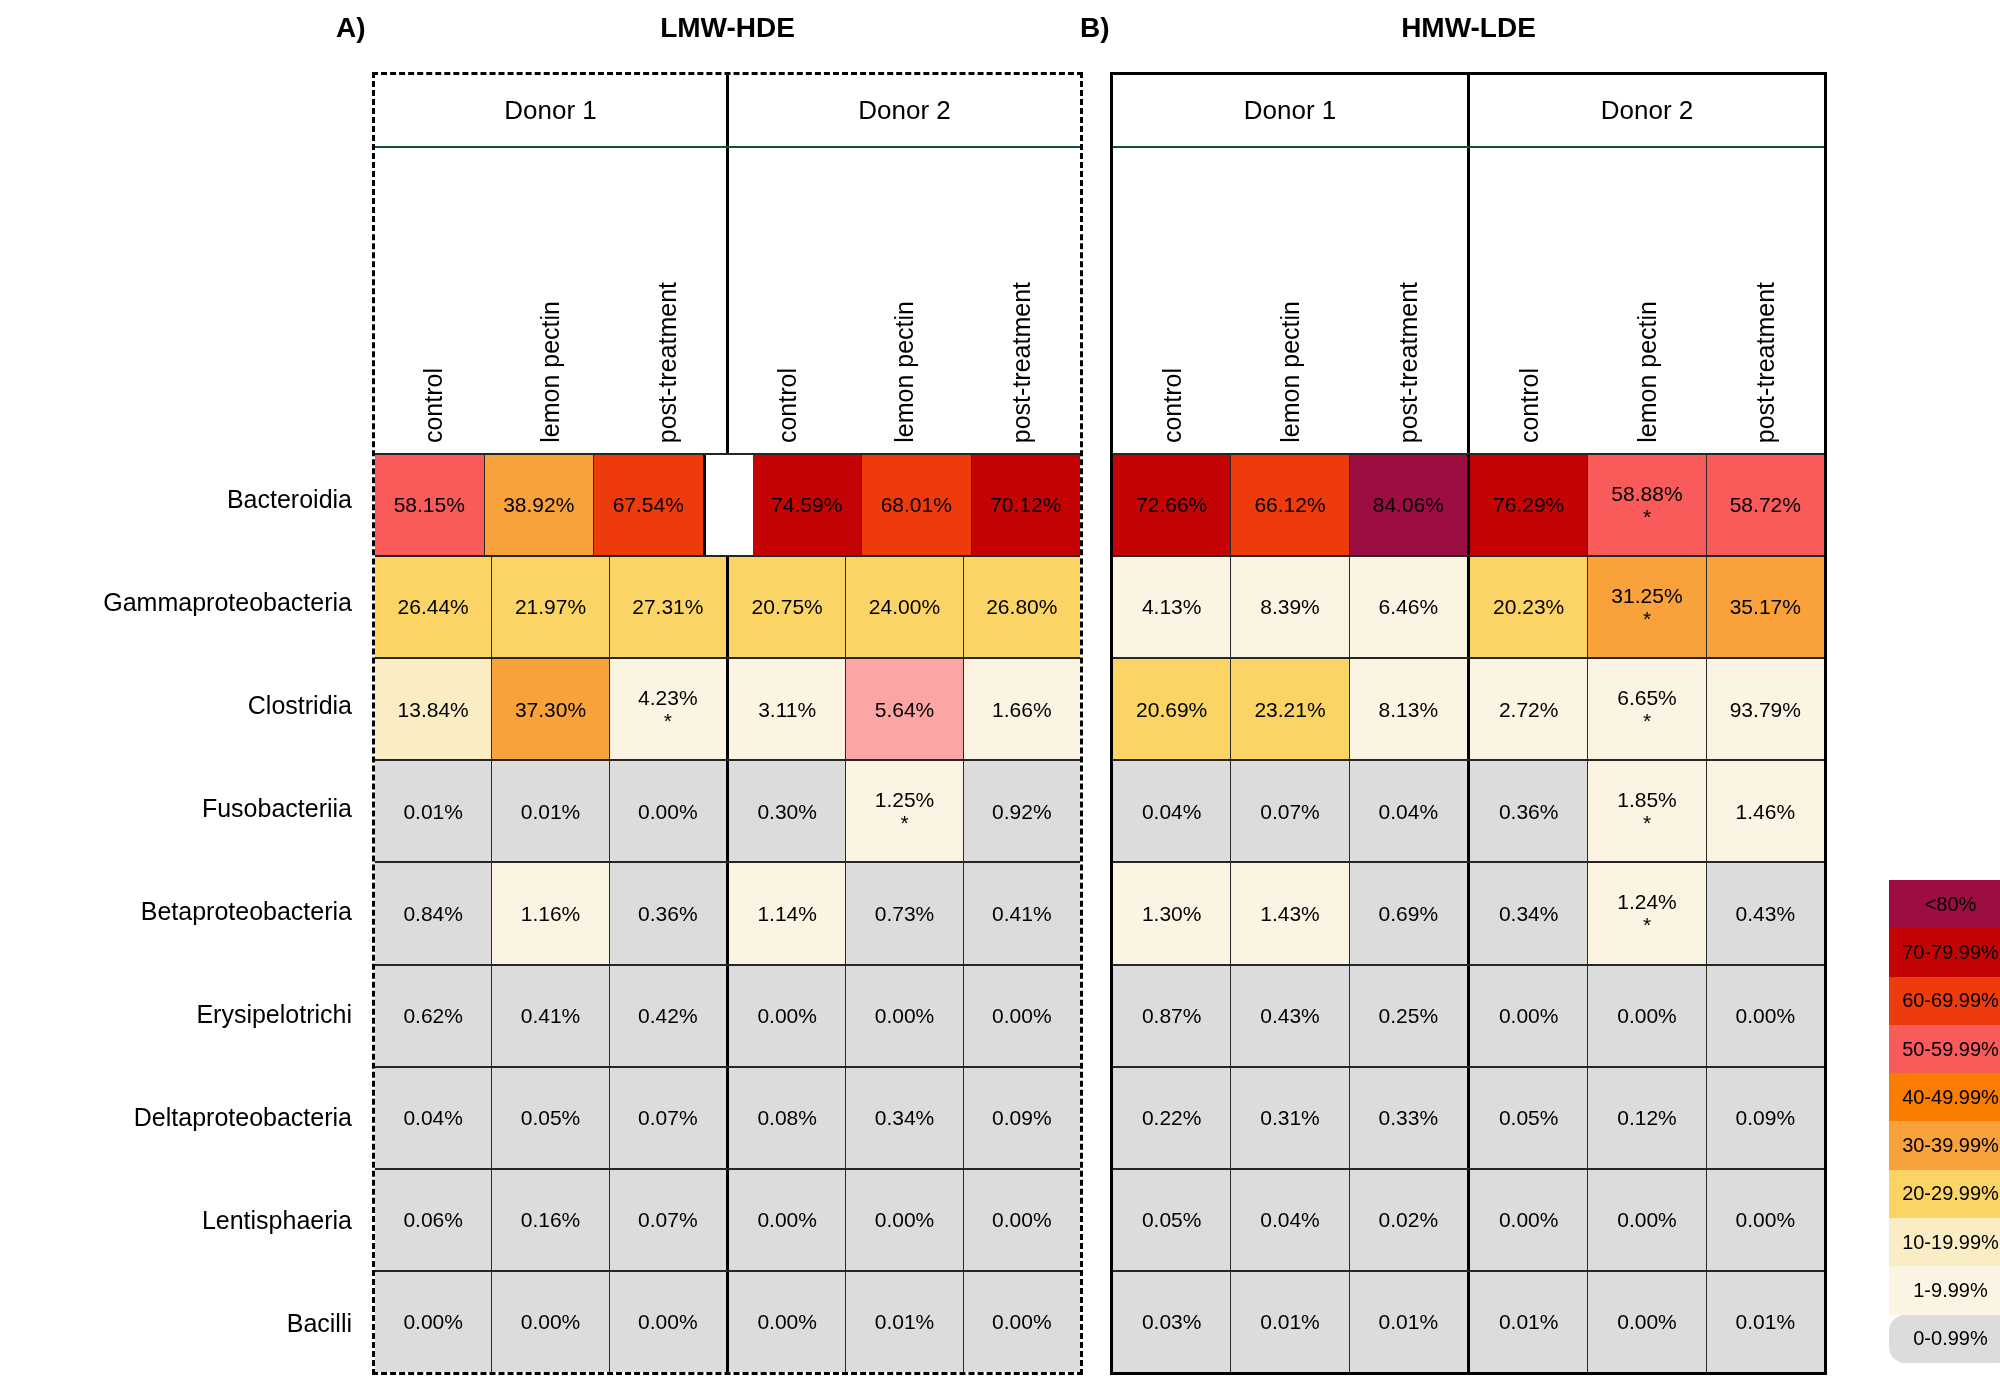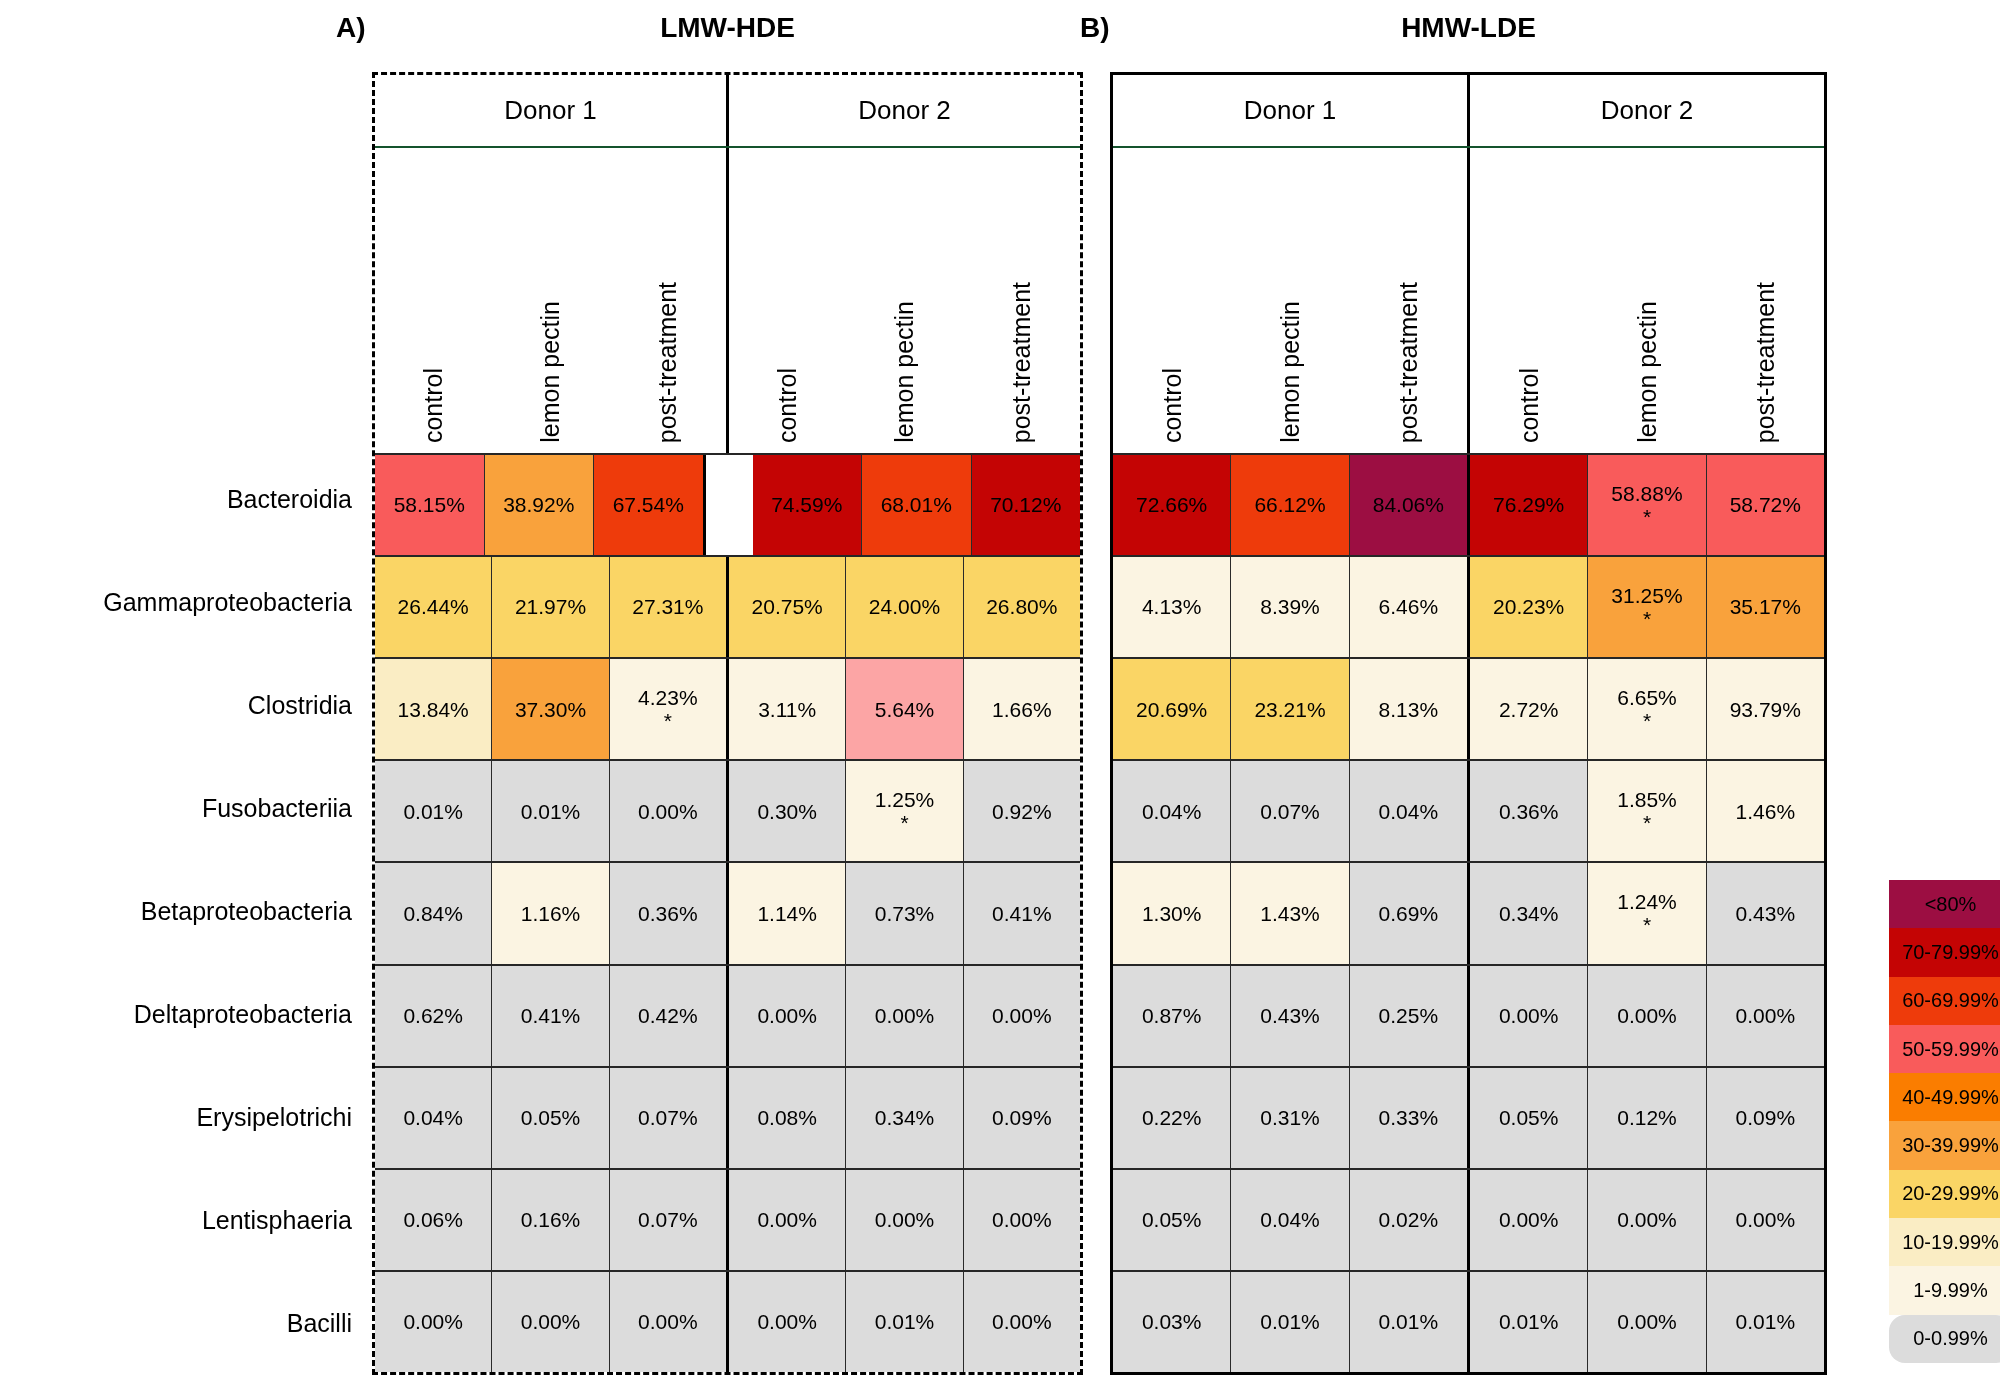--- a/index.html
+++ b/index.html
@@ -55,22 +55,22 @@
   <div class="panel-title panel-title-a">LMW-HDE</div>
   <div class="fig-label fig-label-b">B)</div>
   <div class="panel-title panel-title-b">HMW-LDE</div>
 
   <div class="row-labels">
       <div class="row-label">Bacteroidia</div>
       <div class="row-label">Gammaproteobacteria</div>
       <div class="row-label">Clostridia</div>
       <div class="row-label">Fusobacteriia</div>
       <div class="row-label">Betaproteobacteria</div>
+      <div class="row-label">Erysipelotrichi</div>
       <div class="row-label">Deltaproteobacteria</div>
-      <div class="row-label">Erysipelotrichi</div>
       <div class="row-label">Lentisphaeria</div>
       <div class="row-label">Bacilli</div>
     </div>
 
   <div class="panel panel-a">
       <div class="donor-row">
         <div class="donor-cell split">Donor 1</div>
         <div class="donor-cell">Donor 2</div>
       </div>
       <div class="colheader-row">

